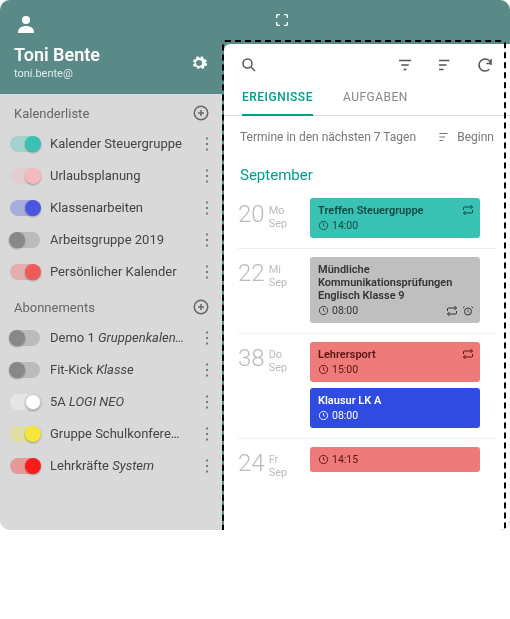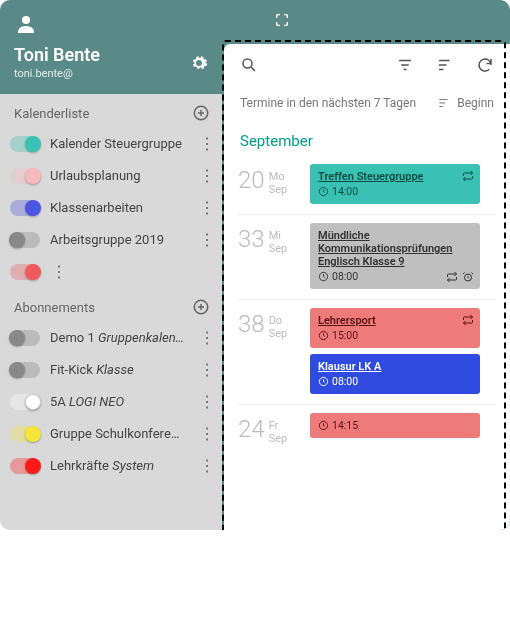--- a/index.html
+++ b/index.html
@@ -38,21 +38,21 @@
 .subhead .sp { flex: 1; }
 .month-head { padding: 16px 16px 6px 16px; font-size: 15px; color: #00a088; }
 .events { padding: 0 14px 10px 14px; overflow-y: auto; }
 .day-row { display: flex; padding: 8px 16px 10px 0; border-bottom: 1px solid #eee; gap: 10px; }
 .day-row:last-child { border-bottom: none; }
 .date-col { width: 62px; flex: 0 0 62px; display: flex; align-items: flex-start; gap: 4px; color: #bbb; padding-top: 4px; }
 .date-num { font-size: 24px; font-weight: 300; line-height: 1; }
 .date-txt { font-size: 11px; line-height: 1.2; padding-top: 2px; }
 .ev-col { flex: 1; display: flex; flex-direction: column; gap: 6px; }
 .event { border-radius: 3px; padding: 6px 8px 6px 8px; position: relative; font-size: 11px; }
-.ev-title { font-weight: 600; font-size: 11px; margin-bottom: 2px; padding-right: 18px; text-decoration: underline; }
+.ev-title { font-weight: 600; font-size: 11px; margin-bottom: 2px; padding-right: 18px; }
 .ev-time { font-size: 10.5px; display: flex; align-items: center; gap: 3px; }
 .ev-icons { position: absolute; right: 6px; display: flex; gap: 4px; }
 .ev-icons.top { top: 6px; }
 .ev-icons.bot { bottom: 6px; }
 svg { display: block; }
 </style>
 </head>
 <body>
 
 <div class="app">
@@ -102,20 +102,21 @@
           <div class="toggle off">
             <div class="knob"></div>
           </div>
           <div class="cal-label">Arbeitsgruppe 2019</div>
           <div class="dots">⋮</div>
         </div>
         <div class="cal-item">
           <div class="toggle on" style="background: rgba(239, 90, 90, 0.333);">
             <div class="knob" style="background: rgb(239, 90, 90);"></div>
           </div>
+          <div class="cal-label">Persönlicher Kalender</div>
           <div class="dots">⋮</div>
         </div>
       </div>
 
     <div class="section-head">
       <span>Abonnements</span>
       <svg class="plus-circle" viewBox="0 0 24 24" fill="none" stroke="#666" stroke-width="2">
           <circle cx="12" cy="12" r="9"></circle>
           <path d="M12 8v8M8 12h8"></path>
         </svg>
@@ -176,20 +177,24 @@
             <path d="M4 6h16M7 12h10M10 18h4"></path>
           </svg>
         <svg class="tb-icon" viewBox="0 0 24 24" fill="none" stroke="#555" stroke-width="2">
             <path d="M4 6h14M4 12h10M4 18h6"></path>
           </svg>
         <svg class="tb-icon" viewBox="0 0 24 24" fill="none" stroke="#555" stroke-width="2">
             <path d="M20 12a8 8 0 10-2.3 5.6M20 4v6h-6"></path>
           </svg>
       </div>
 
+      <div class="tabs">
+        <div class="tab active">EREIGNISSE</div>
+        <div class="tab">AUFGABEN</div>
+      </div>
 
       <div class="subhead">
         <span>Termine in den nächsten 7 Tagen</span>
         <div class="sp"></div>
         <svg width="14" height="14" viewBox="0 0 24 24" fill="none" stroke="#777" stroke-width="2">
             <path d="M4 6h14M4 12h10M4 18h6"></path>
           </svg>
         <span>Beginn</span>
       </div>
 
@@ -211,21 +216,21 @@
                 <div class="ev-icons top">
                   <svg width="12" height="12" viewBox="0 0 24 24" fill="none" stroke="#104a43" stroke-width="2">
                     <path d="M17 2l4 4-4 4M3 12V8a2 2 0 012-2h16M7 22l-4-4 4-4M21 12v4a2 2 0 01-2 2H3"></path>
                   </svg>
                 </div>
               </div>
             </div>
           </div>
           <div class="day-row">
             <div class="date-col">
-              <div class="date-num">33</div>
+              <div class="date-num">22</div>
               <div class="date-txt">Mi<br>Sep</div>
             </div>
             <div class="ev-col">
               <div class="event" style="background: rgb(191, 191, 191); color: rgb(51, 51, 51);">
                 <div class="ev-title">Mündliche Kommunikationsprüfungen Englisch Klasse 9</div>
                 <div class="ev-time"><svg width="11" height="11" viewBox="0 0 24 24" fill="none" stroke="#333333" stroke-width="2">
                     <circle cx="12" cy="12" r="9"></circle>
                     <path d="M12 7v5l3 2"></path>
                   </svg>08:00</div>
                 <div class="ev-icons bot">

